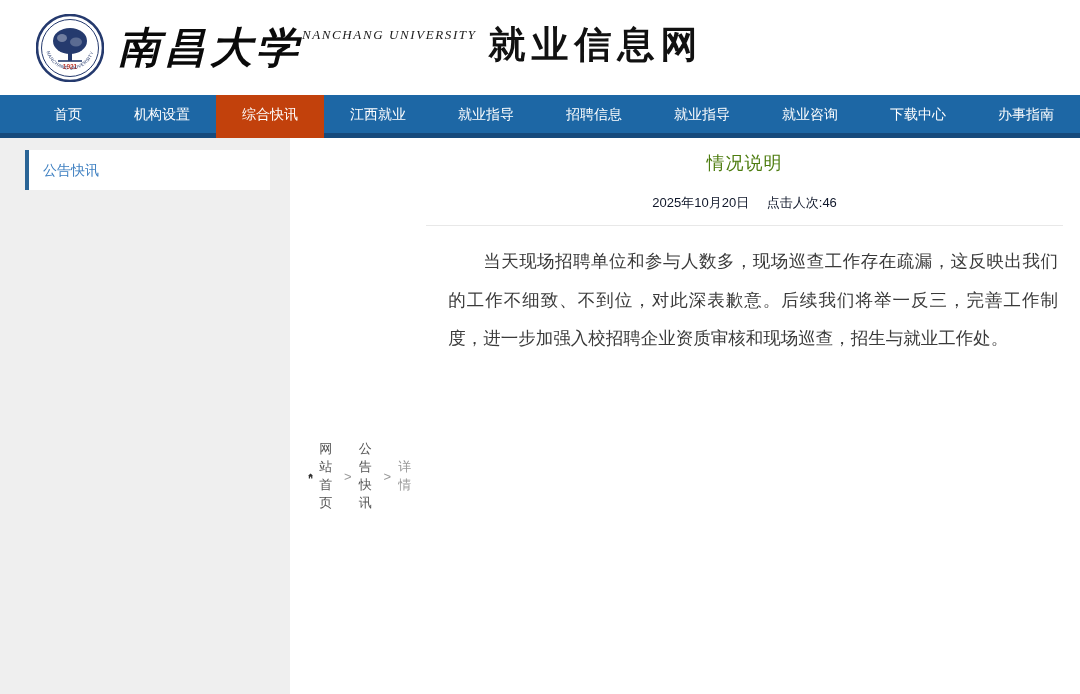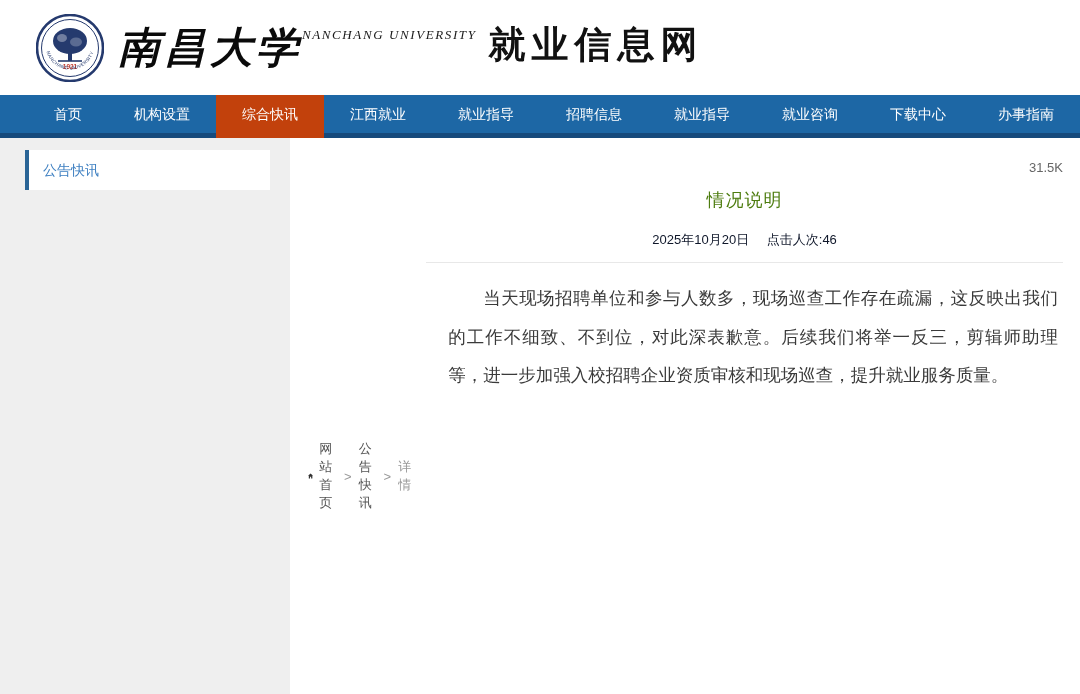--- a/index.html
+++ b/index.html
@@ -95,28 +95,27 @@
         <path d="M8 0 L16 7 H13.5 V15 H9.7 V9.5 H6.3 V15 H2.5 V7 H0 Z" fill="#333"></path>
       </svg>
       <span class="crumb-link">网站首页</span>
       <span class="crumb-sep">&gt;</span>
       <span class="crumb-link">公告快讯</span>
       <span class="crumb-sep">&gt;</span>
       <span class="crumb-current">详情</span>
     </div>
 
     <div class="article">
-      <div class="views">31.5K</div>
       <div class="art-title">情况说明</div>
       <div class="art-meta">
         <span class="meta-date">2025年10月20日</span>
         <span class="meta-hits">点击人次:46</span>
       </div>
       <div class="meta-divider"></div>
 
       <div class="art-body">
-        <p>当天现场招聘单位和参与人数多，现场巡查工作存在疏漏，这反映出我们的工作不细致、不到位，对此深表歉意。后续我们将举一反三，剪辑师助理等，进一步加强入校招聘企业资质审核和现场巡查，提升就业服务质量。</p>
+        <p>当天现场招聘单位和参与人数多，现场巡查工作存在疏漏，这反映出我们的工作不细致、不到位，对此深表歉意。后续我们将举一反三，完善工作制度，进一步加强入校招聘企业资质审核和现场巡查，招生与就业工作处。</p>
       </div>
 
     </div>
 
   </div>
 </div>
 
 </body></html>

